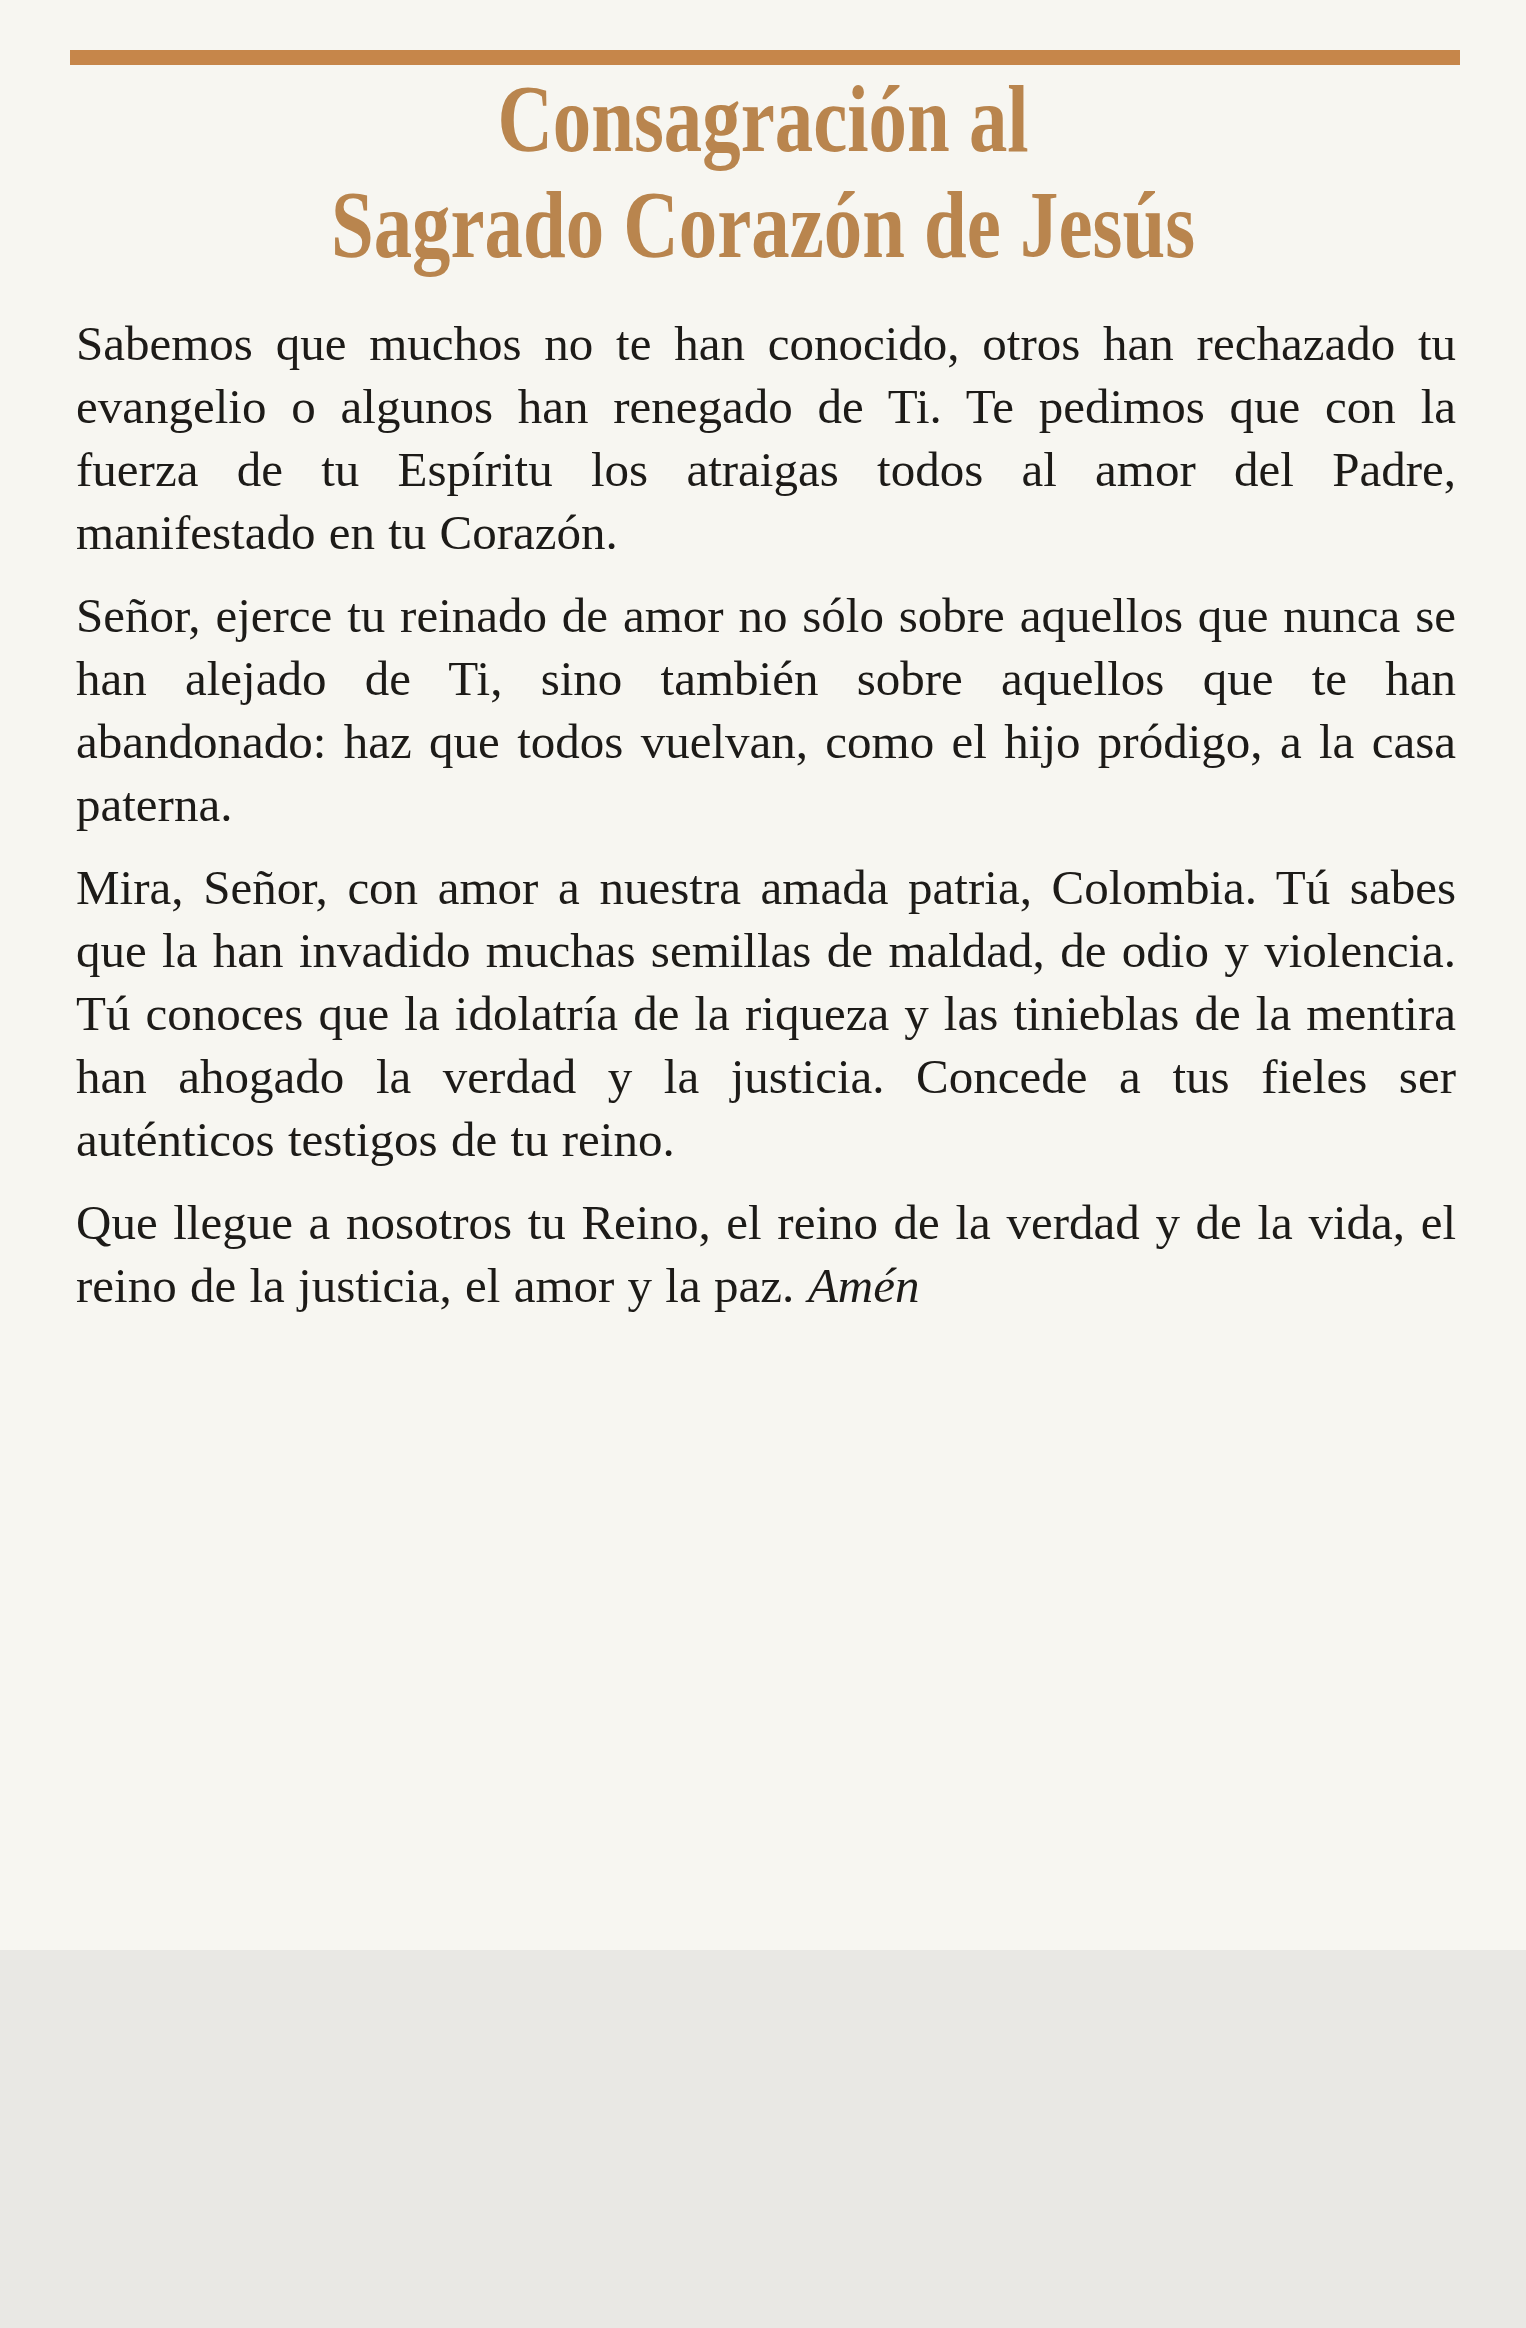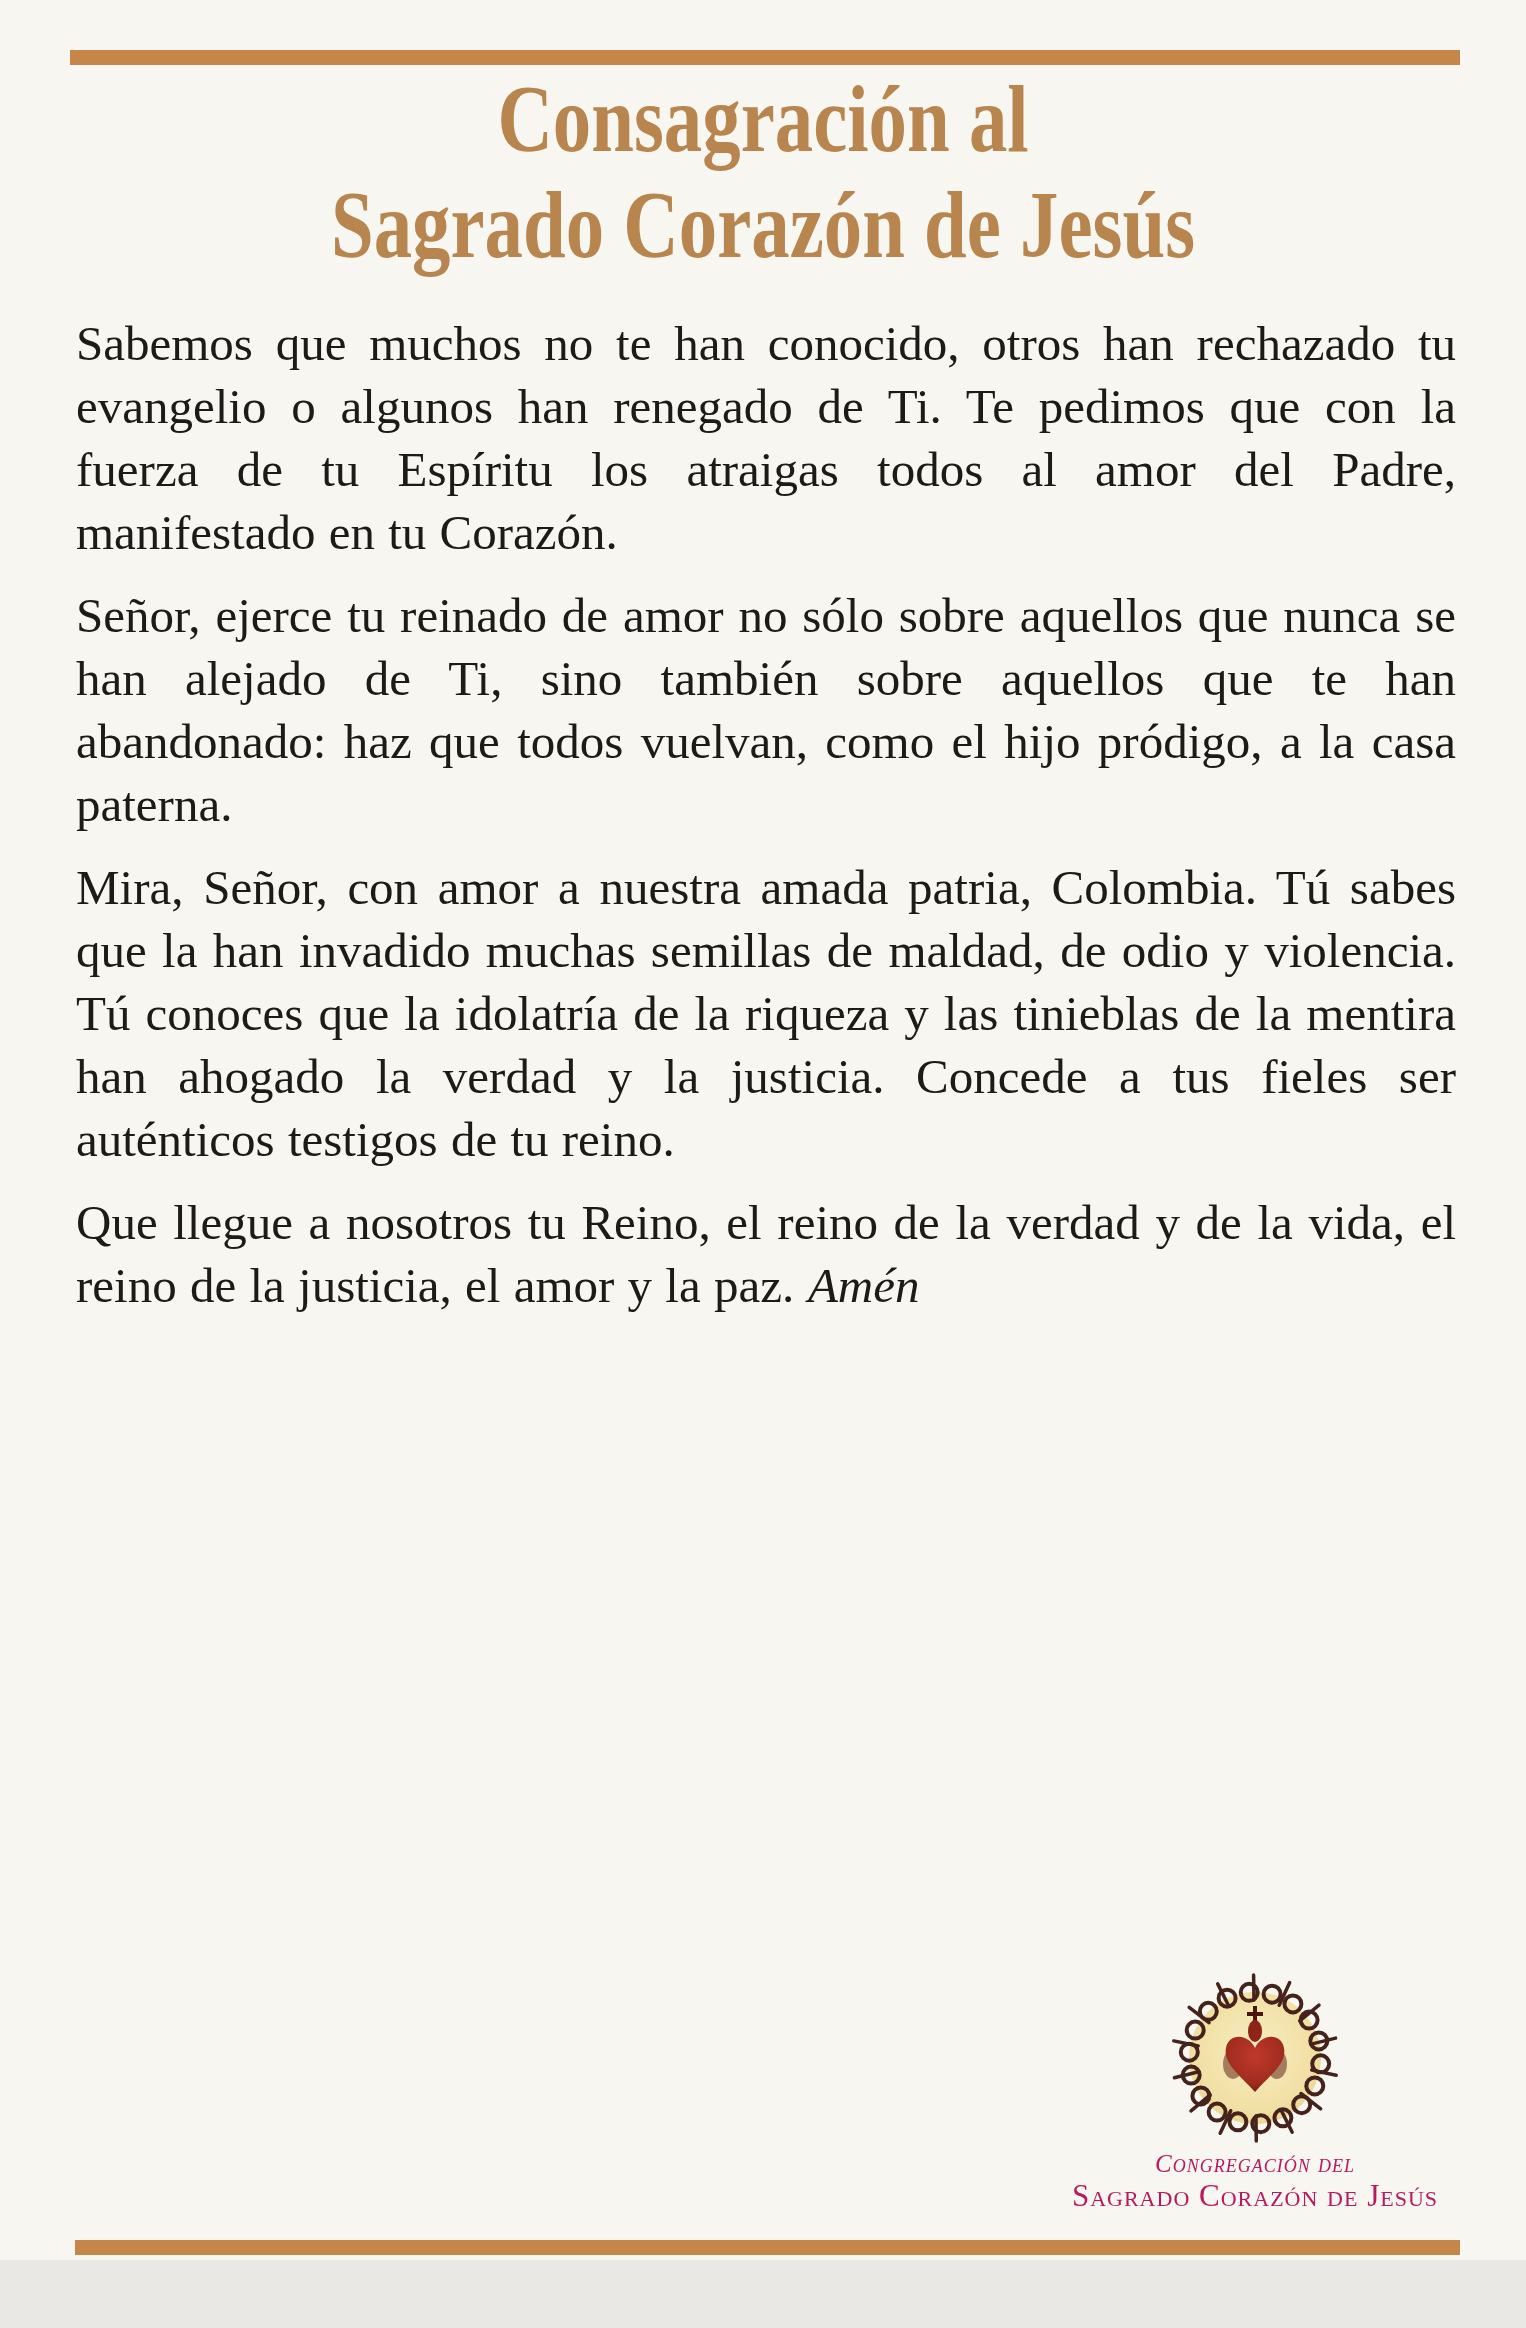--- a/index.html
+++ b/index.html
@@ -6,21 +6,21 @@
     --bg:#f7f6f1;
     --bar:#c6864a;
     --title:#b9854e;
     --ink:#1d1b18;
     --thorns:#45231c;
     --disc:#f1e0a4;
   }
   html,body{margin:0;padding:0;background:#e9e8e4;}
   .page{
     position:relative;
-    width:1526px;height:2260px;
+    width:1526px;height:1950px;
     margin:0 auto;
     background:var(--bg);
     overflow:hidden;
     font-family:"Liberation Serif","DejaVu Serif",serif;
   }
   .bar{position:absolute;height:15px;background:var(--bar);}
   .bar-top{left:70px;top:50px;width:1390px;}
   .bar-bottom{left:75px;top:2240px;width:1385px;}
 
   .title{

